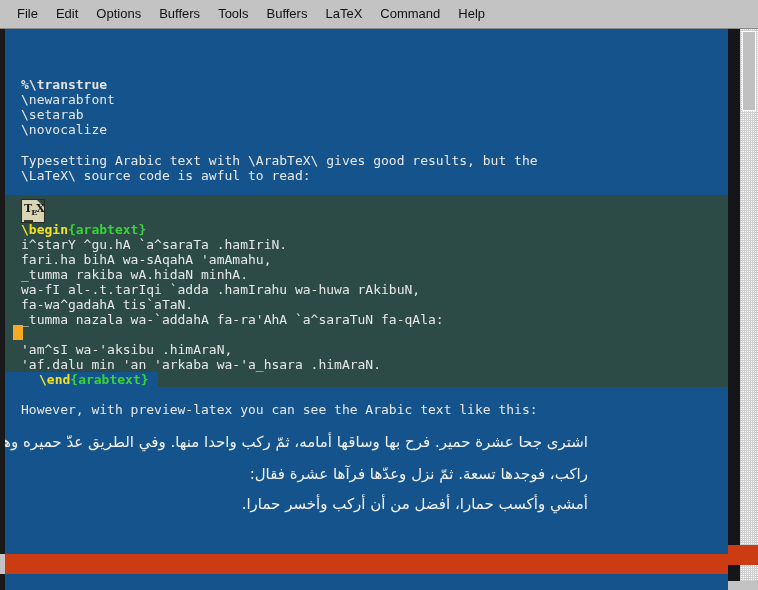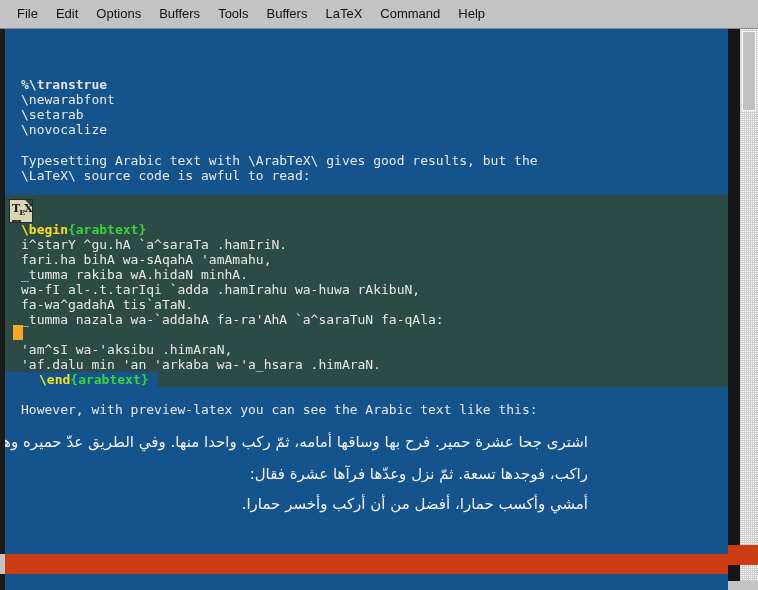--- a/index.html
+++ b/index.html
@@ -296,21 +296,21 @@
       <div class="code-line bold-line" style="top:48px;">%\transtrue</div>
       <div class="code-line" style="top:63px;">\newarabfont</div>
       <div class="code-line" style="top:78px;">\setarab</div>
       <div class="code-line" style="top:93px;">\novocalize</div>
 
       <div class="code-line" style="top:124px;">Typesetting Arabic text with \ArabTeX\ gives good results, but the</div>
       <div class="code-line" style="top:139px;">\LaTeX\ source code is awful to read:</div>
 
       <div id="preview-region" style="left:0px;"></div>
 
-      <div id="preview-icon" style="left:4px;">
+      <div id="preview-icon" style="left:16px;">
         <span class="fold"></span>
         <span class="tex">T<sub style="font-size:8px;">E</sub>X</span>
         <span class="lines">▃▃▃</span>
       </div>
 
       <div class="code-line" style="top:193px;"><span class="kw-yellow">\begin</span><span class="kw-green">{arabtext}</span></div>
 
       <div class="code-line" style="top:208px;">i^starY ^gu.hA `a^saraTa .hamIriN.</div>
       <div class="code-line" style="top:223px;">fari.ha bihA wa-sAqahA 'amAmahu,</div>
       <div class="code-line" style="top:238px;">_tumma rakiba wA.hidaN minhA.</div>

